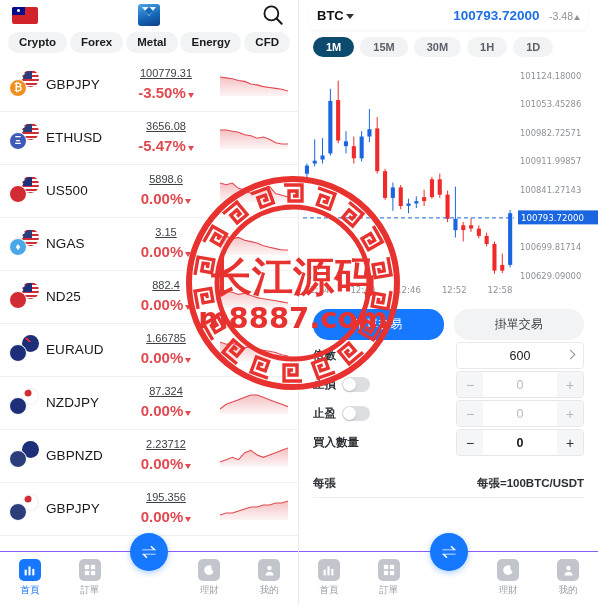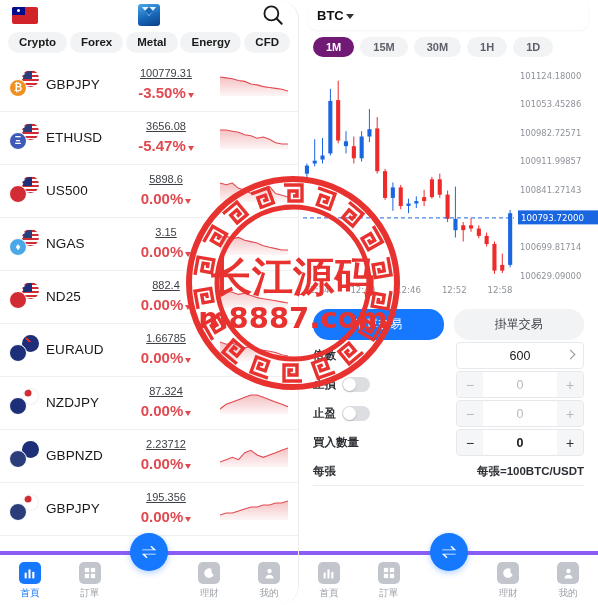--- a/index.html
+++ b/index.html
@@ -4,21 +4,21 @@
 <style>
   * { box-sizing: border-box; margin: 0; padding: 0; }
   html, body {
     width: 598px; height: 605px;
     font-family: "Liberation Sans", "DejaVu Sans", sans-serif;
     background: #ffffff;
     overflow: hidden;
   }
   .app { position: relative; width: 598px; height: 605px; display: flex; }
   .pane { width: 299px; height: 605px; position: relative; background: #fff; overflow: hidden; }
-  .pane.left { border-right: 1px solid #ececec; border-radius: 20px; }
+  .pane.left { border-right: 1px solid #ececec; }
 
   
   .l-topbar {
     height: 28px; display: flex; align-items: center; justify-content: space-between;
     padding: 2px 12px 0 12px;
   }
   .flag-tw {
     width: 26px; height: 17px; border-radius: 2px; position: relative;
     background: #d2232a; overflow: hidden;
   }
@@ -104,21 +104,21 @@
   .r-price { font-size: 13.5px; font-weight: bold; color: #1f6fe5; }
   .r-delta { font-size: 10.5px; color: #8d9299; margin-left: 5px; }
   .caret-u { display: inline-block; width: 0; height: 0; margin-left: 1px;
     border-left: 3.5px solid transparent; border-right: 3.5px solid transparent; border-bottom: 5px solid #8d9299; }
 
   .r-tf { display: flex; gap: 6px; padding: 7px 10px 4px 14px; }
   .tf {
     font-size: 11px; font-weight: bold; color: #5c6169; background: #f2f3f5;
     border-radius: 11px; padding: 4px 13px; line-height: 1.1;
   }
-  .tf.active { background: #701a75; color: #fff; }
+  .tf.active { background: #0c4a6e; color: #fff; }
 
   .chart-wrap { position: relative; height: 240px; margin-top: 2px; }
   .trade-panel { padding: 0 14px; }
   .tp-tabs { display: flex; gap: 10px; margin-top: 6px; }
   .tp-tab {
     flex: 1; text-align: center; font-size: 12px; border-radius: 15px; padding: 7px 0;
     background: #f2f3f5; color: #3d4147;
   }
   .tp-tab.active { background: #1677ff; color: #fff; }
 
@@ -136,28 +136,28 @@
     margin-left: auto; width: 128px; height: 27px; border: 1px solid #e6e8eb; border-radius: 4px;
     display: flex; align-items: stretch; overflow: hidden;
   }
   .step .mi, .step .pl { width: 26px; background: #f5f6f8; display: flex; align-items: center; justify-content: center;
     color: #b5b9bf; font-size: 14px; }
   .step .val { flex: 1; display: flex; align-items: center; justify-content: center; font-size: 12.5px; color: #b5b9bf; }
   .step.strong .val { color: #17181a; font-weight: bold; }
   .step.strong .mi, .step.strong .pl { color: #2c2f33; }
 
   .per-row { display: flex; align-items: center; justify-content: space-between;
-    margin-top: 4px; padding-top: 4px; font-size: 11.5px; color: #2c2f33; font-weight: bold; }
+    margin-top: 16px; padding-top: 4px; font-size: 11.5px; color: #2c2f33; font-weight: bold; }
   .per-row .v { color: #2c2f33; }
   .pane .divider { height: 1px; background: #ededed; margin-top: 6px; }
 
   
   .nav {
     position: absolute; left: 0; bottom: 0; width: 299px; height: 54px;
-    border-top: 4px solid #8b5cf6; background: #fff;
+    border-top: 1px solid #8b5cf6; background: #fff;
     display: flex; align-items: flex-start; padding-top: 7px;
   }
   .nav-item { flex: 1; display: flex; flex-direction: column; align-items: center; gap: 3px; }
   .nav-ico { width: 22px; height: 22px; border-radius: 5px; background: #c2c6cc;
     display: flex; align-items: center; justify-content: center; }
   .nav-ico.on { background: #1677ff; }
   .nav-lbl { font-size: 9.5px; color: #9aa0a6; }
   .nav-lbl.on { color: #1677ff; }
   .nav-spacer { flex: 1; }
   .fab {
@@ -437,20 +437,24 @@
       </svg>
     </div>
   </div>
 
   <div class="pane right">
 
     <div class="r-head">
       <div class="r-sym">
         <span>BTC</span>
         <span class="chev-d"></span>
+      </div>
+      <div>
+        <span class="r-price">100793.72000</span>
+        <span class="r-delta">-3.48</span><span class="caret-u"></span>
       </div>
     </div>
 
     <div class="r-tf">
       <div class="tf active">1M</div>
       <div class="tf">15M</div>
       <div class="tf">30M</div>
       <div class="tf">1H</div>
       <div class="tf">1D</div>
     </div>

